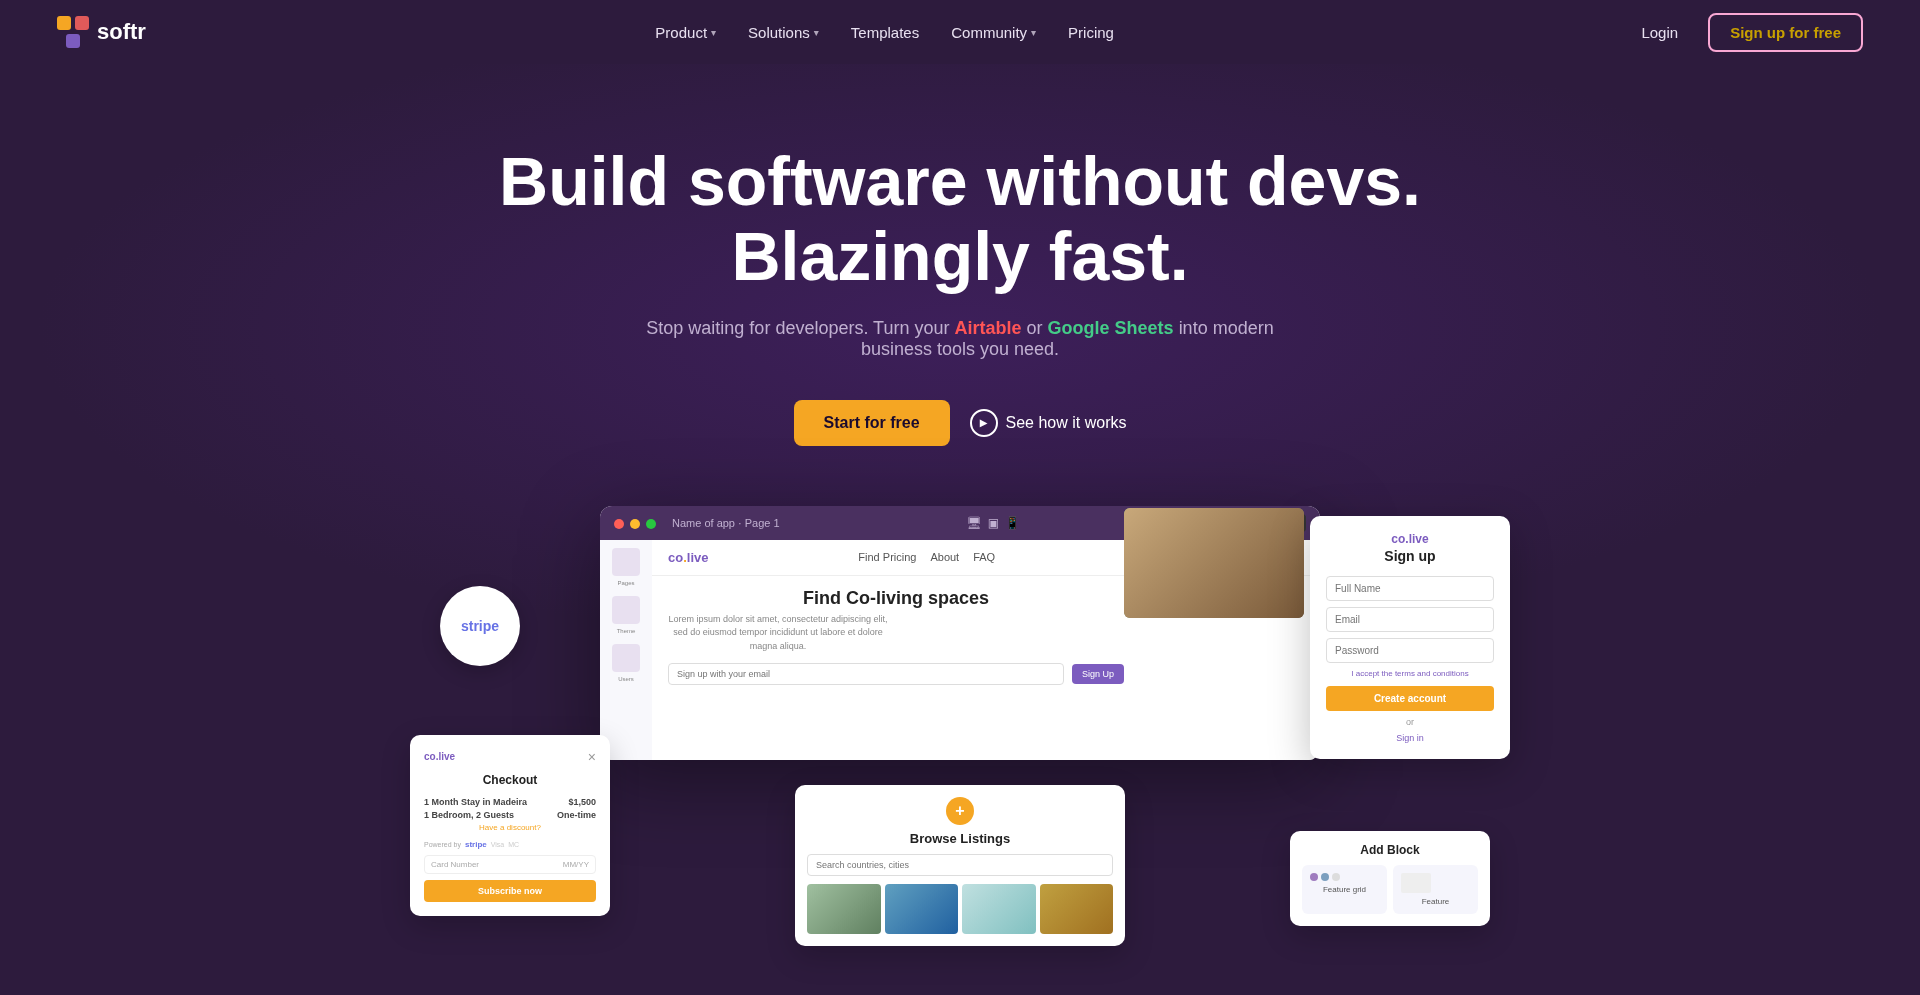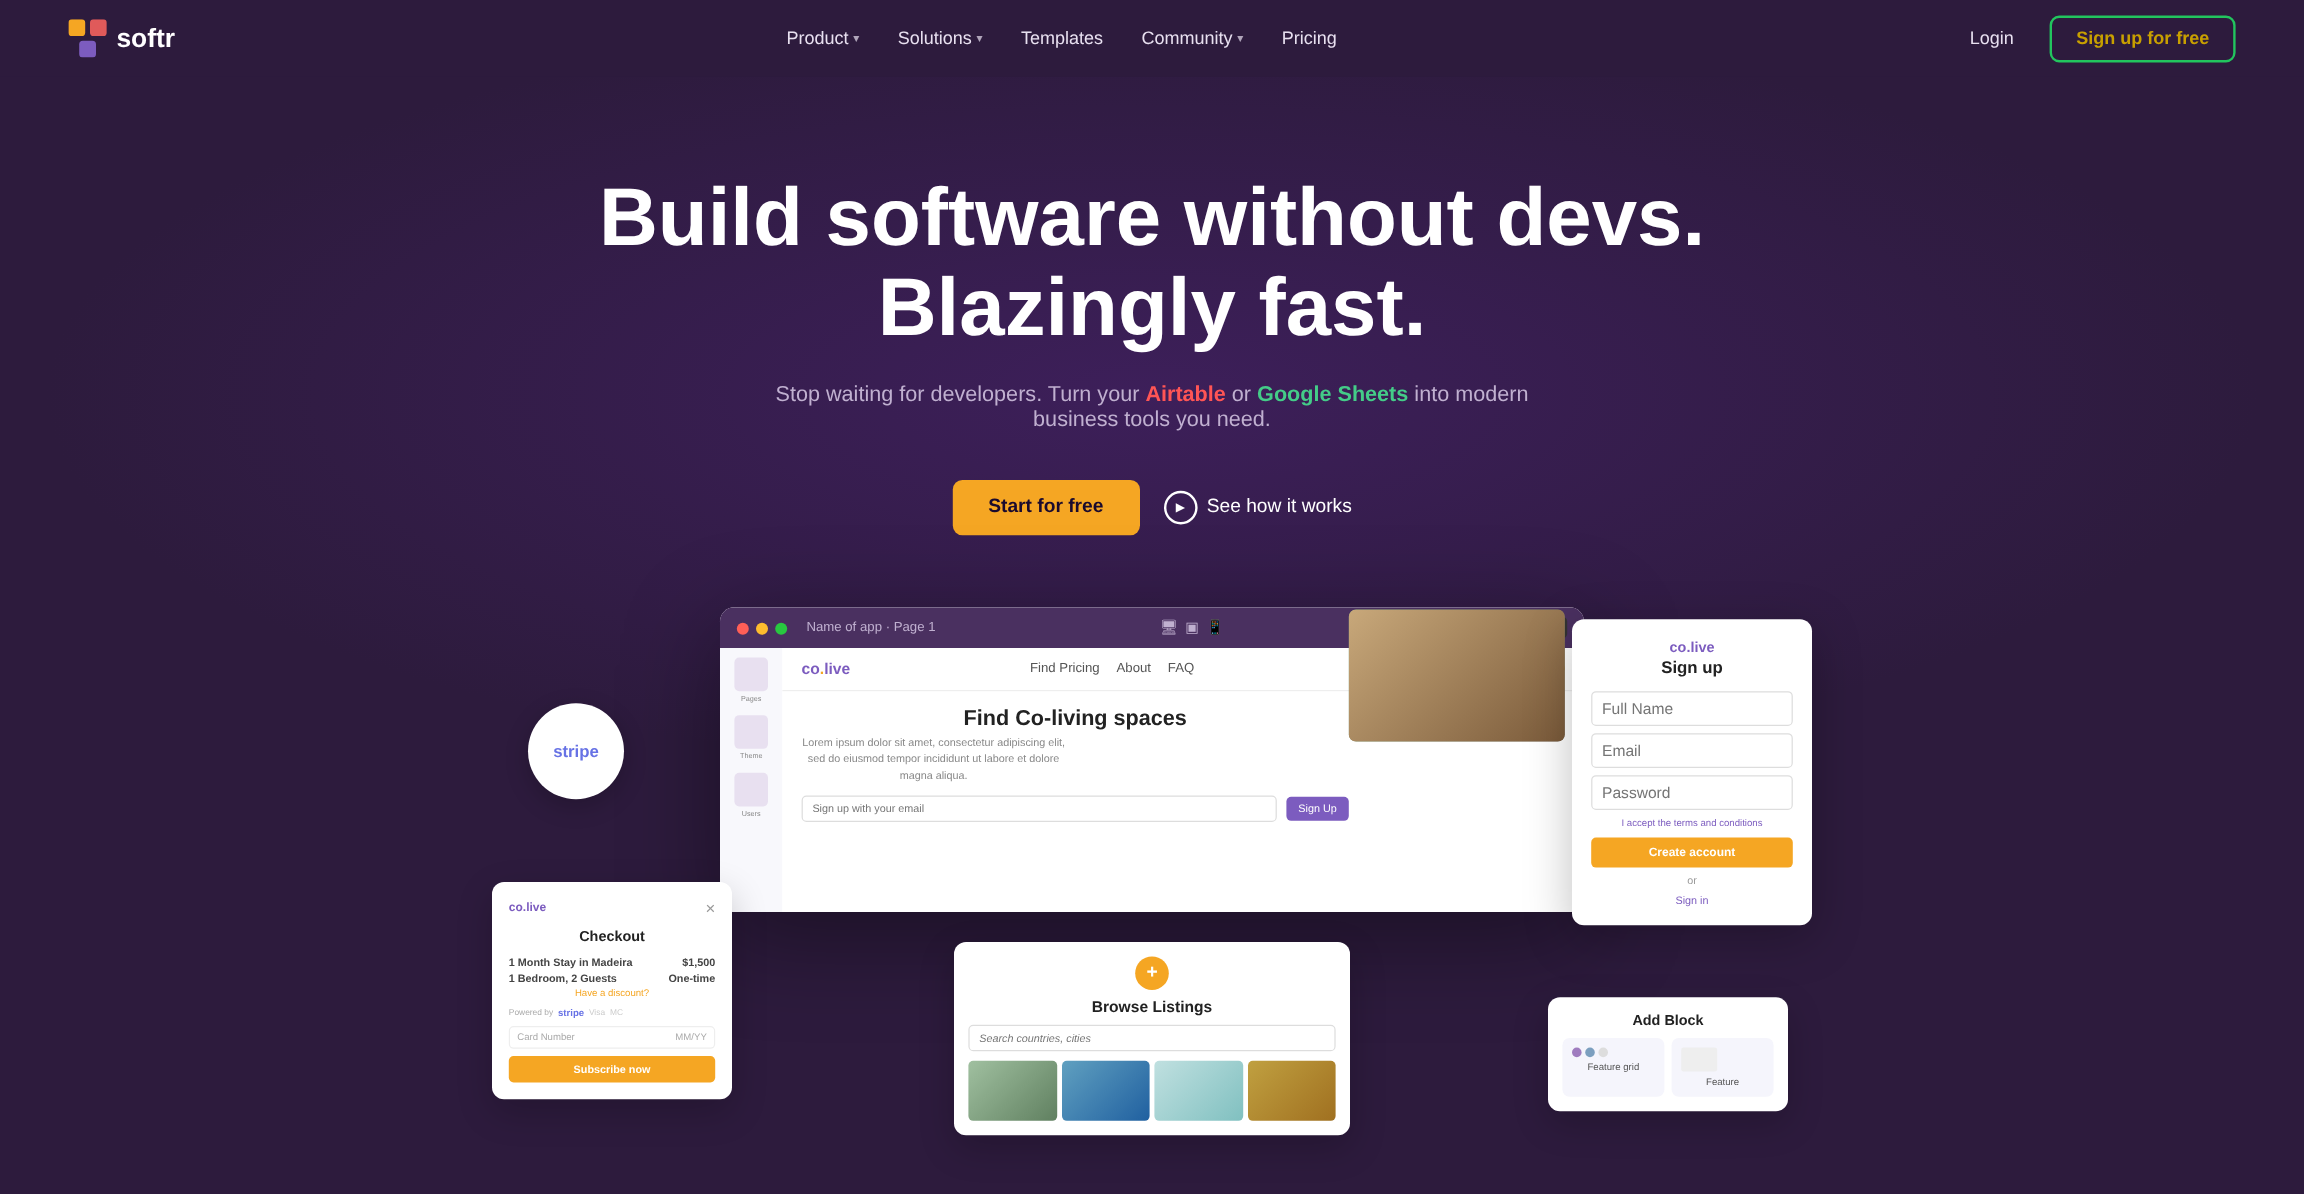--- a/index.html
+++ b/index.html
@@ -22,21 +22,21 @@
       border-radius: 6px; transition: background 0.2s;
     }
     .nav-link .chevron { font-size: 10px; opacity: 0.7; }
     .nav-actions { display: flex; align-items: center; gap: 12px; }
     .btn-login {
       padding: 8px 18px; color: #e8e0f0; font-size: 15px;
       background: none; border: none; cursor: pointer; border-radius: 6px;
     }
     .btn-signup {
       padding: 9px 20px; color: #c8a000; font-size: 15px; font-weight: 600;
-      background: transparent; border: 2px solid #22c55e; cursor: pointer;
+      background: transparent; border: 2px solid #f9a8d4; cursor: pointer;
       border-radius: 8px; transition: background 0.2s;
     }
 
     
     .hero {
       text-align: center; padding: 80px 20px 60px;
       background: radial-gradient(ellipse 80% 60% at 50% 30%, #3d1f5a 0%, #2d1b3d 60%);
     }
     .hero h1 { font-size: 68px; font-weight: 800; line-height: 1.1; margin-bottom: 24px; }
     .hero p { font-size: 18px; color: #c0b0d0; margin-bottom: 40px; max-width: 680px; margin-left: auto; margin-right: auto; }
@@ -109,21 +109,21 @@
     .photo-placeholder { width: 100%; height: 100%; background: linear-gradient(135deg, #c8a87a 0%, #7a5a3a 100%); position: relative; }
 
     
     .signup-card {
       position: absolute; top: 10px; right: 0;
       width: 200px; background: white; border-radius: 10px;
       box-shadow: 0 10px 40px rgba(0,0,0,0.25); padding: 16px; z-index: 10;
     }
     .signup-card-logo { font-size: 12px; font-weight: 700; color: #7c5cbf; margin-bottom: 2px; }
     .signup-card-title { font-size: 14px; font-weight: 700; color: #222; margin-bottom: 12px; }
-    .signup-field { width: 100%; border: 1px solid #ddd; border-radius: 4px; padding: 6px 8px; font-size: 13px; color: #aaa; margin-bottom: 6px; }
+    .signup-field { width: 100%; border: 1px solid #ddd; border-radius: 4px; padding: 6px 8px; font-size: 10px; color: #aaa; margin-bottom: 6px; }
     .signup-terms { font-size: 8px; color: #888; margin-bottom: 8px; }
     .signup-terms span { color: #7c5cbf; }
     .signup-create-btn { width: 100%; background: #f5a623; color: white; border: none; border-radius: 4px; padding: 7px; font-size: 10px; font-weight: 600; cursor: pointer; }
     .signup-or { text-align: center; font-size: 9px; color: #999; margin: 6px 0; }
     .signup-signin { text-align: center; font-size: 9px; color: #7c5cbf; cursor: pointer; }
 
     
     .stripe-badge {
       position: absolute; top: 80px; left: 30px;
       width: 80px; height: 80px; border-radius: 50%; background: white;
@@ -150,21 +150,21 @@
     .checkout-btn { width: 100%; background: #f5a623; color: white; border: none; border-radius: 4px; padding: 6px; font-size: 9px; font-weight: 600; cursor: pointer; }
 
     
     .browse-card {
       position: absolute; bottom: -60px; left: 50%; transform: translateX(-50%);
       width: 330px; background: white; border-radius: 10px;
       box-shadow: 0 10px 30px rgba(0,0,0,0.2); padding: 12px; z-index: 8;
     }
     .browse-plus { width: 28px; height: 28px; background: #f5a623; border-radius: 50%; display: flex; align-items: center; justify-content: center; font-size: 16px; color: white; font-weight: 700; margin: 0 auto 6px; }
     .browse-title { text-align: center; font-size: 13px; font-weight: 700; color: #222; margin-bottom: 8px; }
-    .browse-search { border: 1px solid #ddd; border-radius: 4px; padding: 5px 8px; font-size: 9px; color: #aaa; width: 100%; margin-bottom: 8px; font-style: italic; }
+    .browse-search { border: 1px solid #ddd; border-radius: 4px; padding: 5px 8px; font-size: 9px; color: #aaa; width: 100%; margin-bottom: 8px; }
     .browse-images { display: flex; gap: 4px; }
     .browse-img { flex: 1; height: 50px; border-radius: 4px; }
     .img-1 { background: linear-gradient(135deg, #a0c0a0, #608060); }
     .img-2 { background: linear-gradient(135deg, #60a0c0, #2060a0); }
     .img-3 { background: linear-gradient(135deg, #c0e0e0, #80c0c0); }
     .img-4 { background: linear-gradient(135deg, #c0a040, #a07020); }
 
     
     .addblock-card {
       position: absolute; bottom: -40px; right: 20px;

